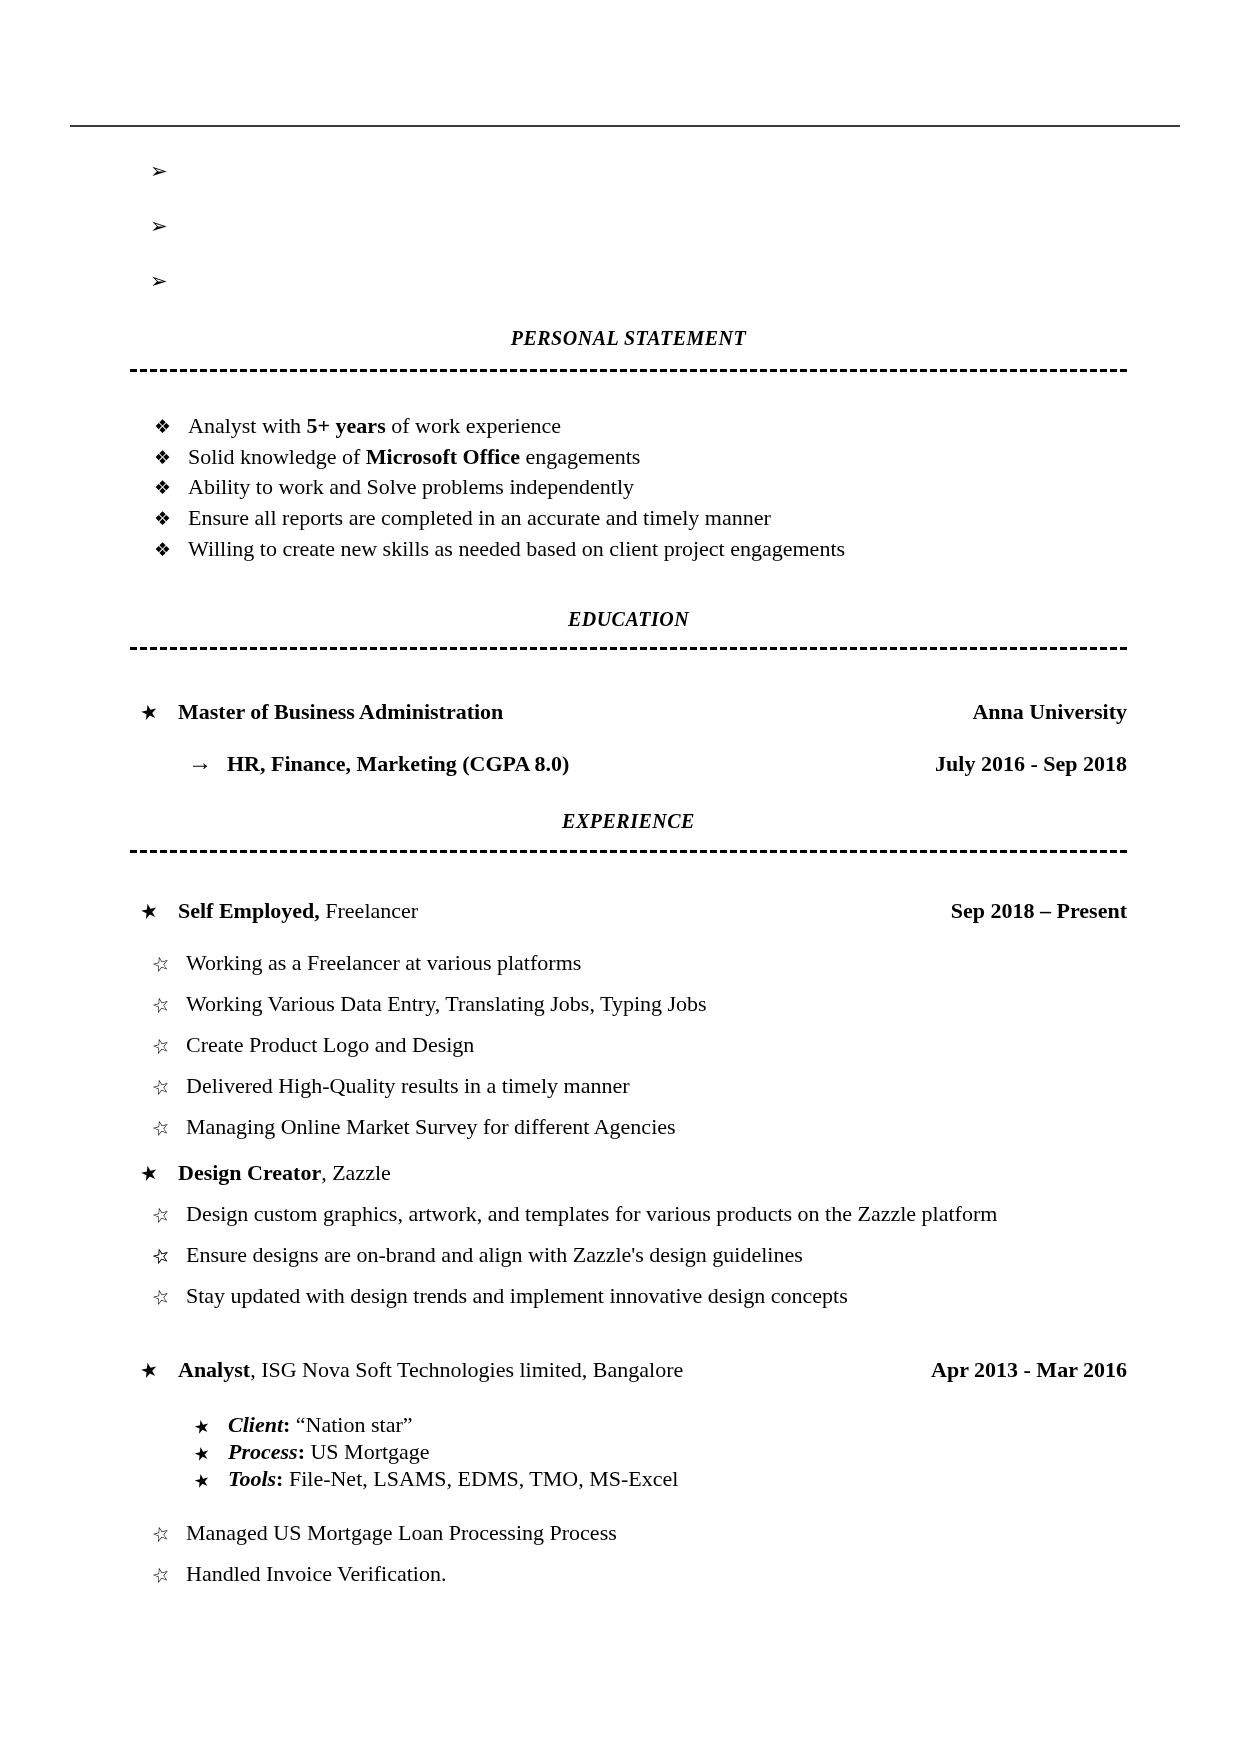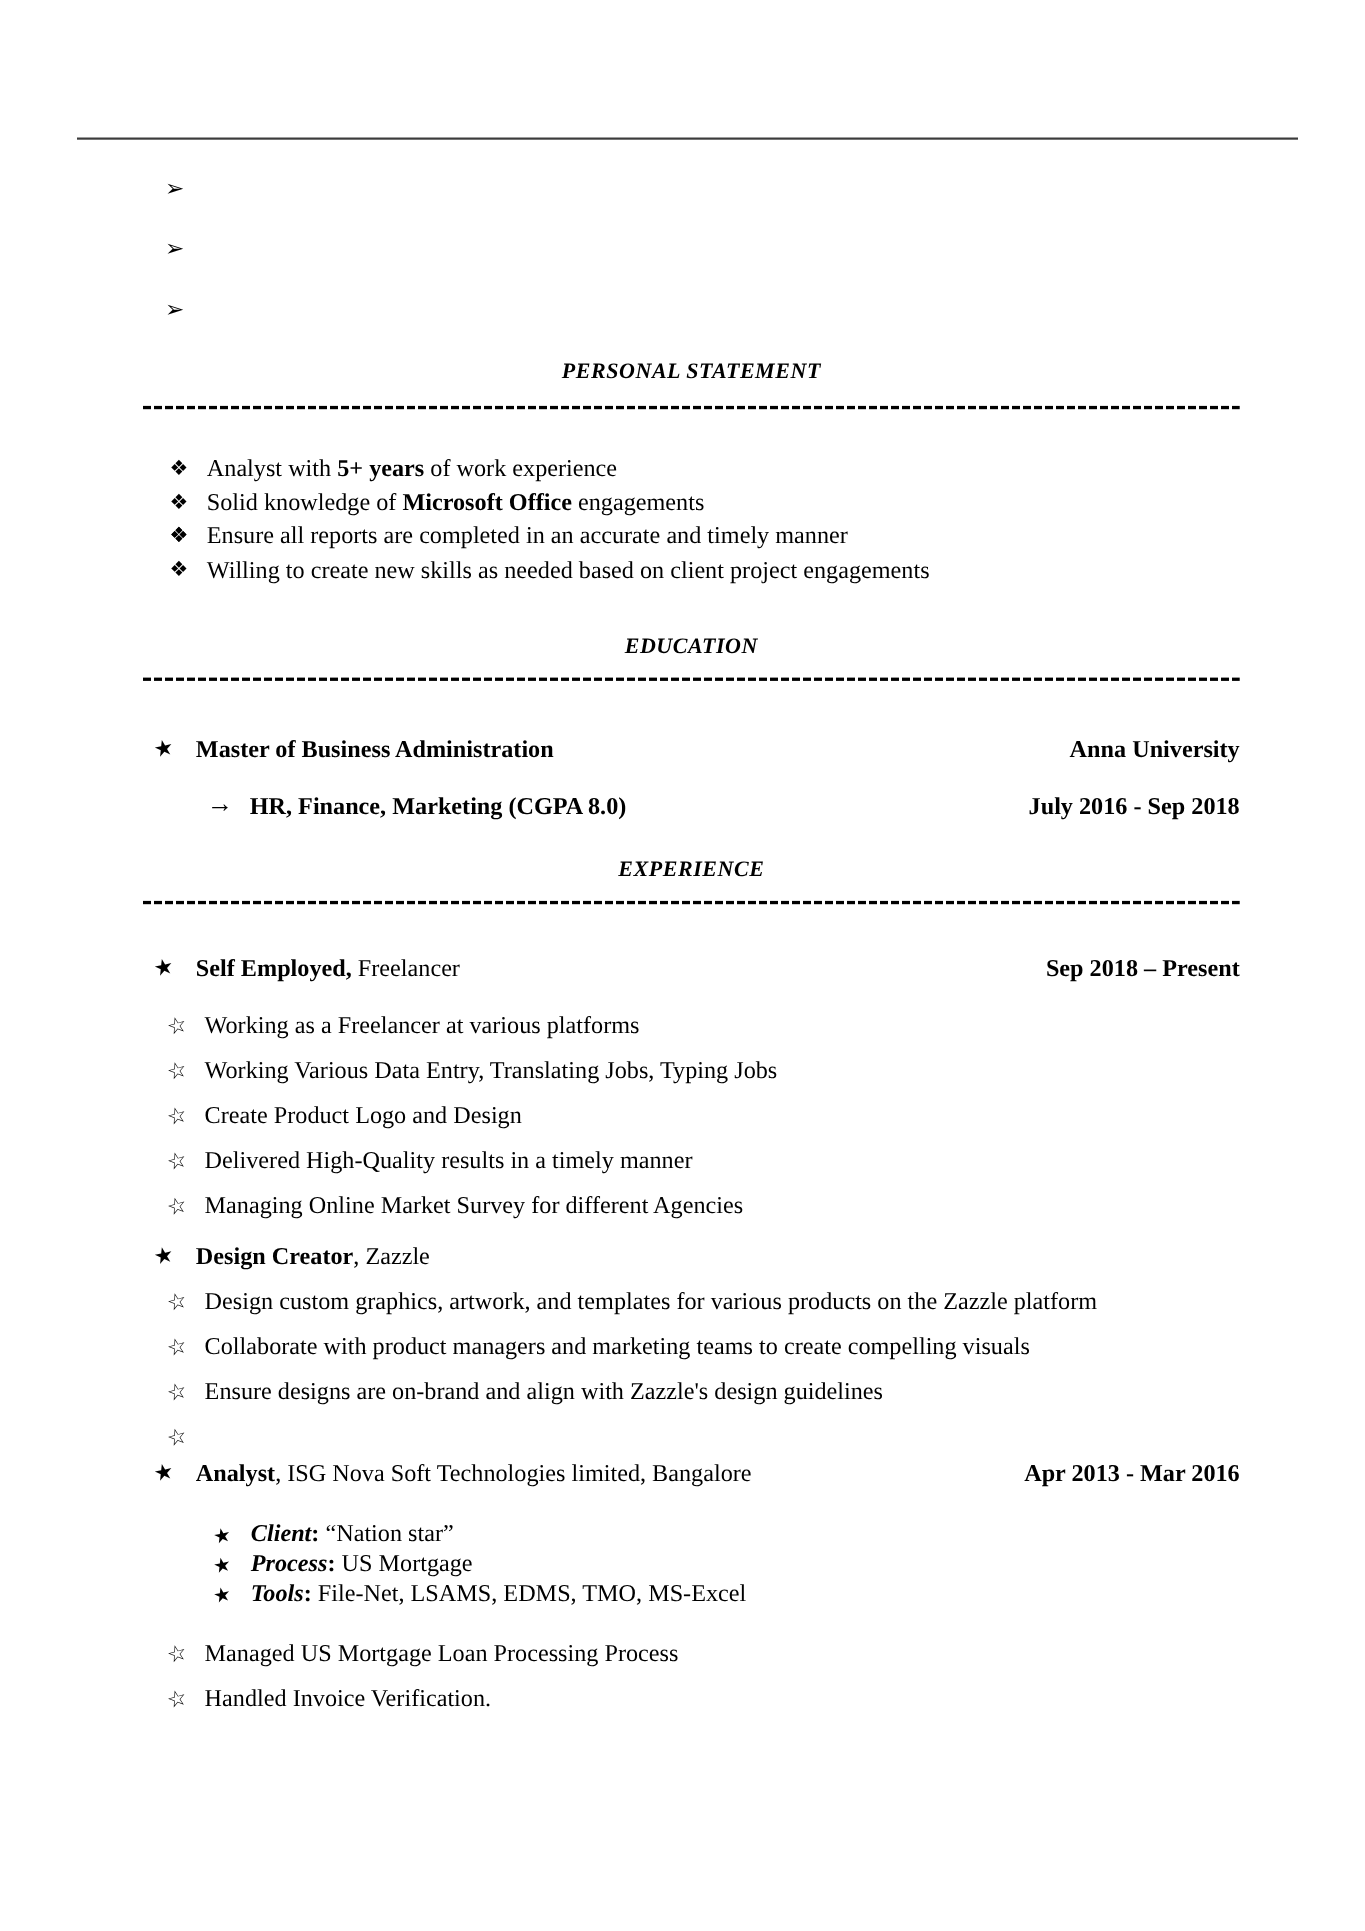--- a/index.html
+++ b/index.html
@@ -173,20 +173,21 @@
       <li>
         <span class="glyph-diamond">❖</span>
         <span><span>Analyst with </span><b>5+ years</b><span> of work experience</span></span>
       </li>
       <li>
         <span class="glyph-diamond">❖</span>
         <span><span>Solid knowledge of </span><b>Microsoft Office</b><span> engagements</span></span>
       </li>
       <li>
         <span class="glyph-diamond">❖</span>
+        <span><span>Ability to work and Solve problems independently</span><b></b><span></span></span>
       </li>
       <li>
         <span class="glyph-diamond">❖</span>
         <span><span>Ensure all reports are completed in an accurate and timely manner</span><b></b><span></span></span>
       </li>
       <li>
         <span class="glyph-diamond">❖</span>
         <span><span>Willing to create new skills as needed based on client project engagements</span><b></b><span></span></span>
       </li>
     </ul>
@@ -250,28 +251,28 @@
       </span>
       <span class="date"></span>
     </div>
     <ul class="star-list jlist-2">
       <li>
         <span class="glyph-star-outline">☆</span>
         <span>Design custom graphics, artwork, and templates for various products on the Zazzle platform</span>
       </li>
       <li>
         <span class="glyph-star-outline">☆</span>
-        <span>Collaborate with product managers and marketing teams to create compelling visuals</span>
       </li>
       <li>
         <span class="glyph-star-outline">☆</span>
         <span>Ensure designs are on-brand and align with Zazzle's design guidelines</span>
       </li>
       <li>
         <span class="glyph-star-outline">☆</span>
+        <span>Stay updated with design trends and implement innovative design concepts</span>
       </li>
     </ul>
 
     <div class="job-row job-3">
       <span class="job-title">
         <span class="glyph-star-filled">★</span>
         <b>Analyst</b><span>, ISG Nova Soft Technologies limited, Bangalore</span>
       </span>
       <span class="date">Apr 2013 - Mar 2016</span>
     </div>

